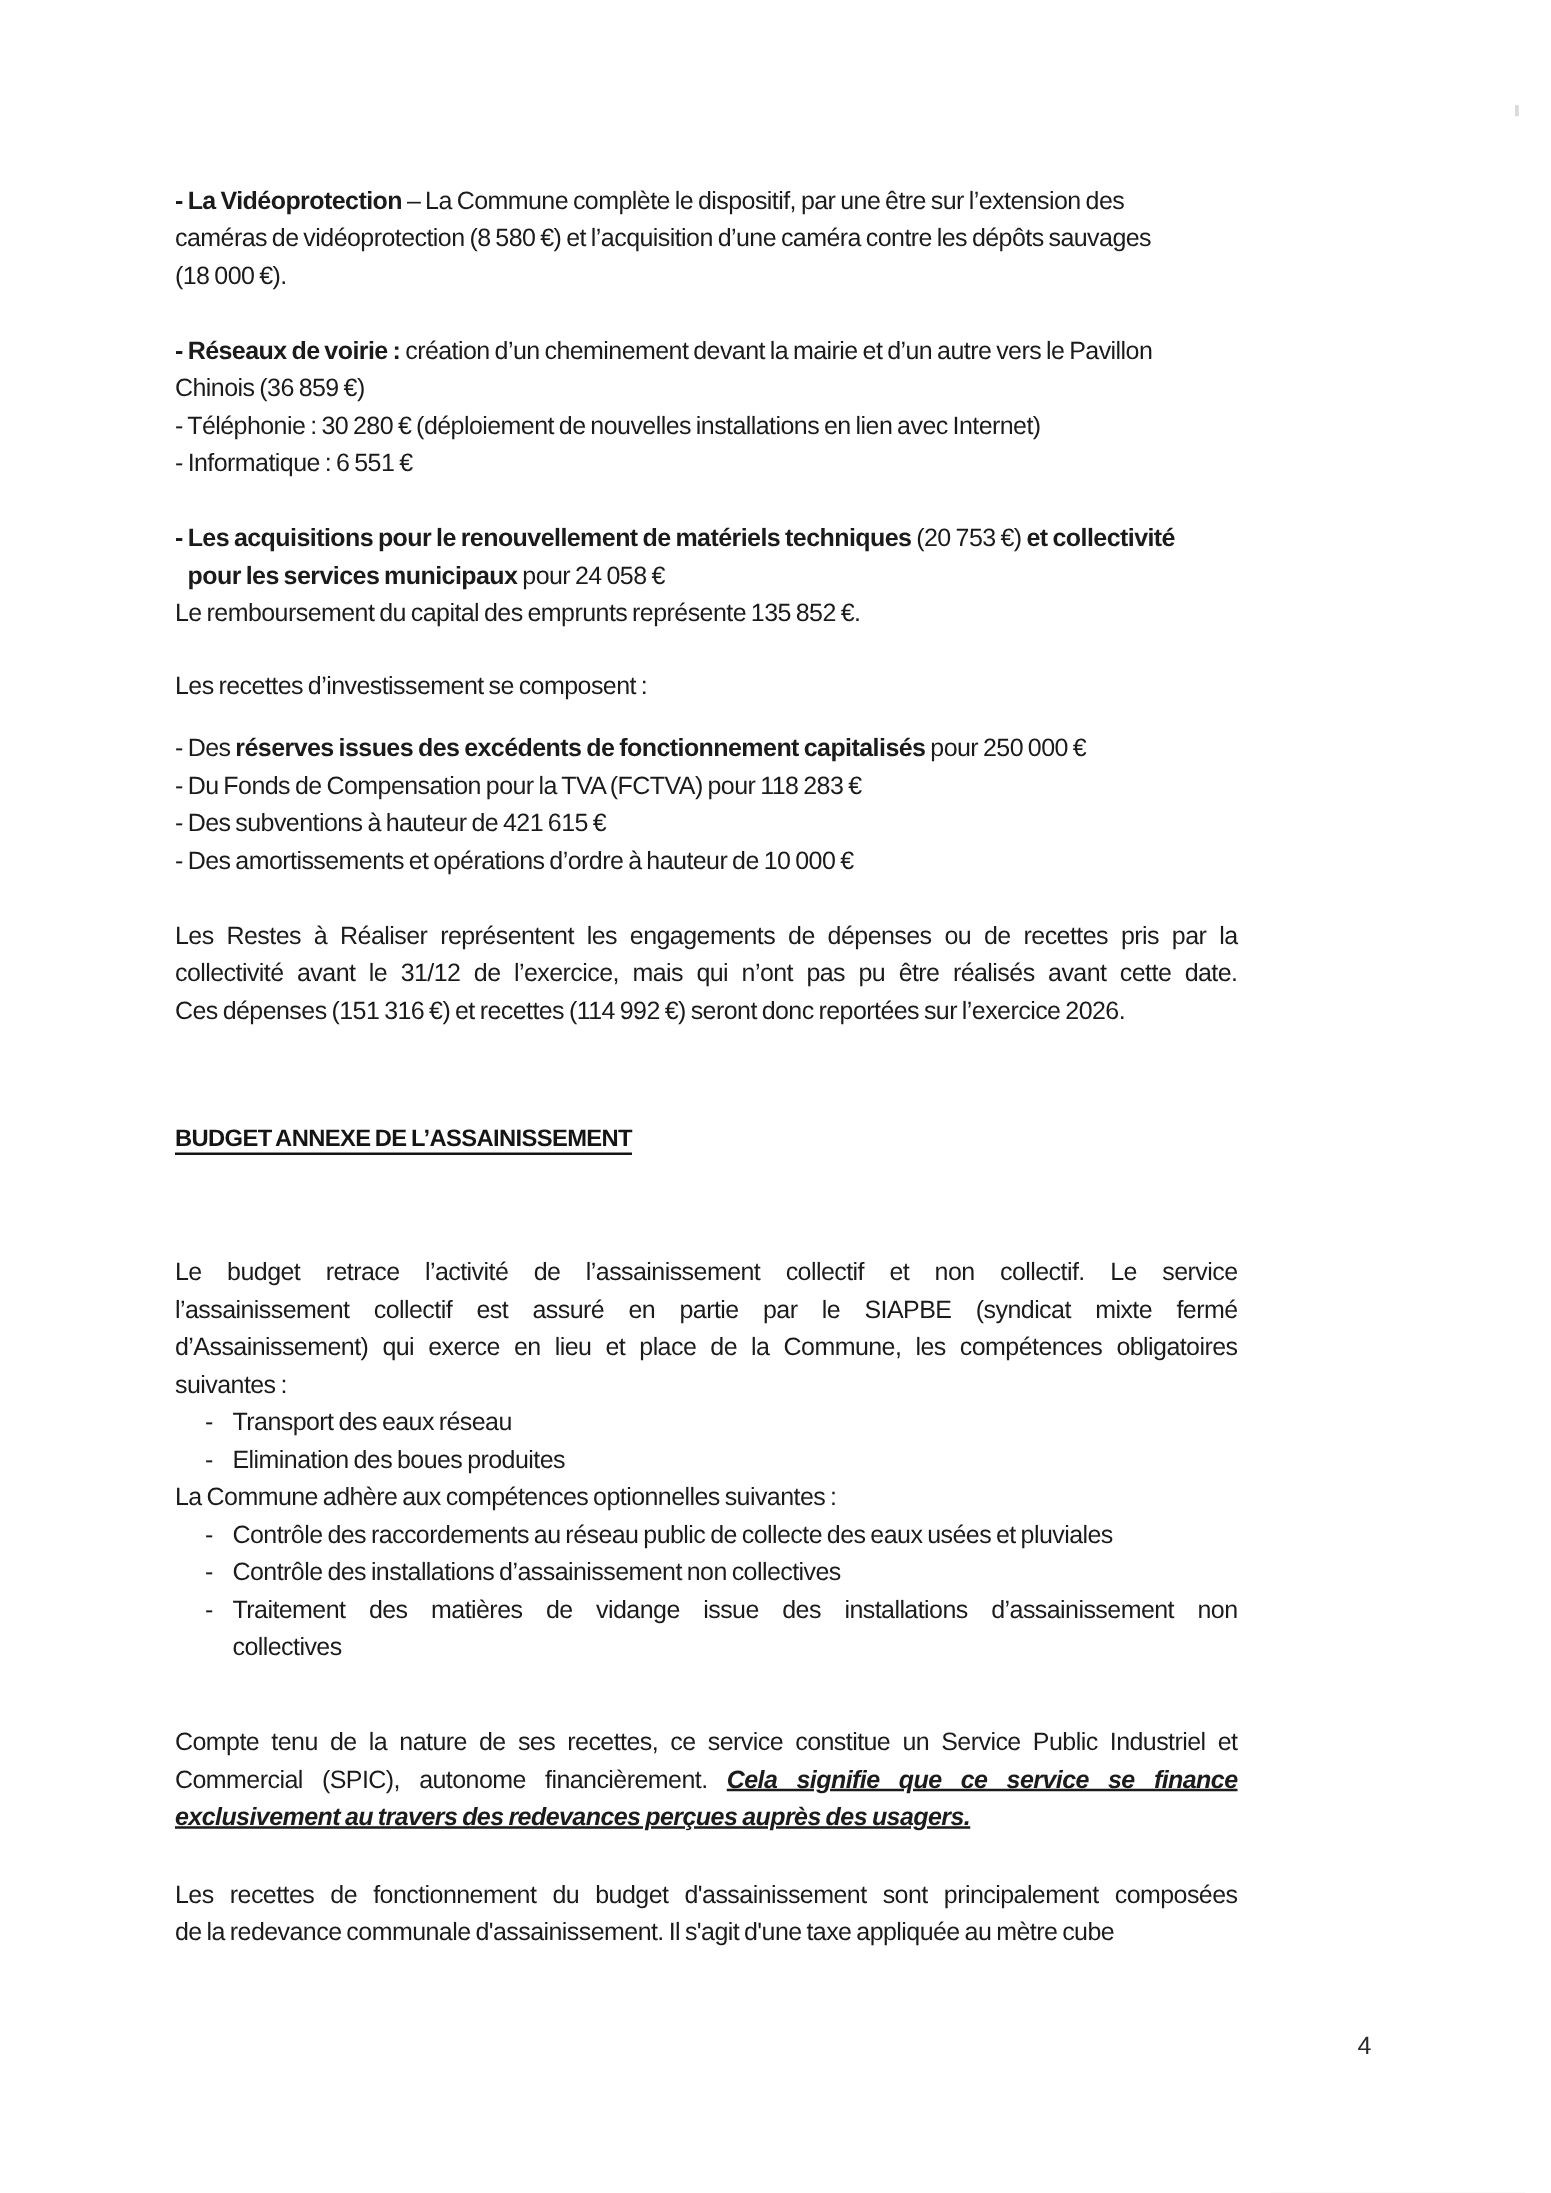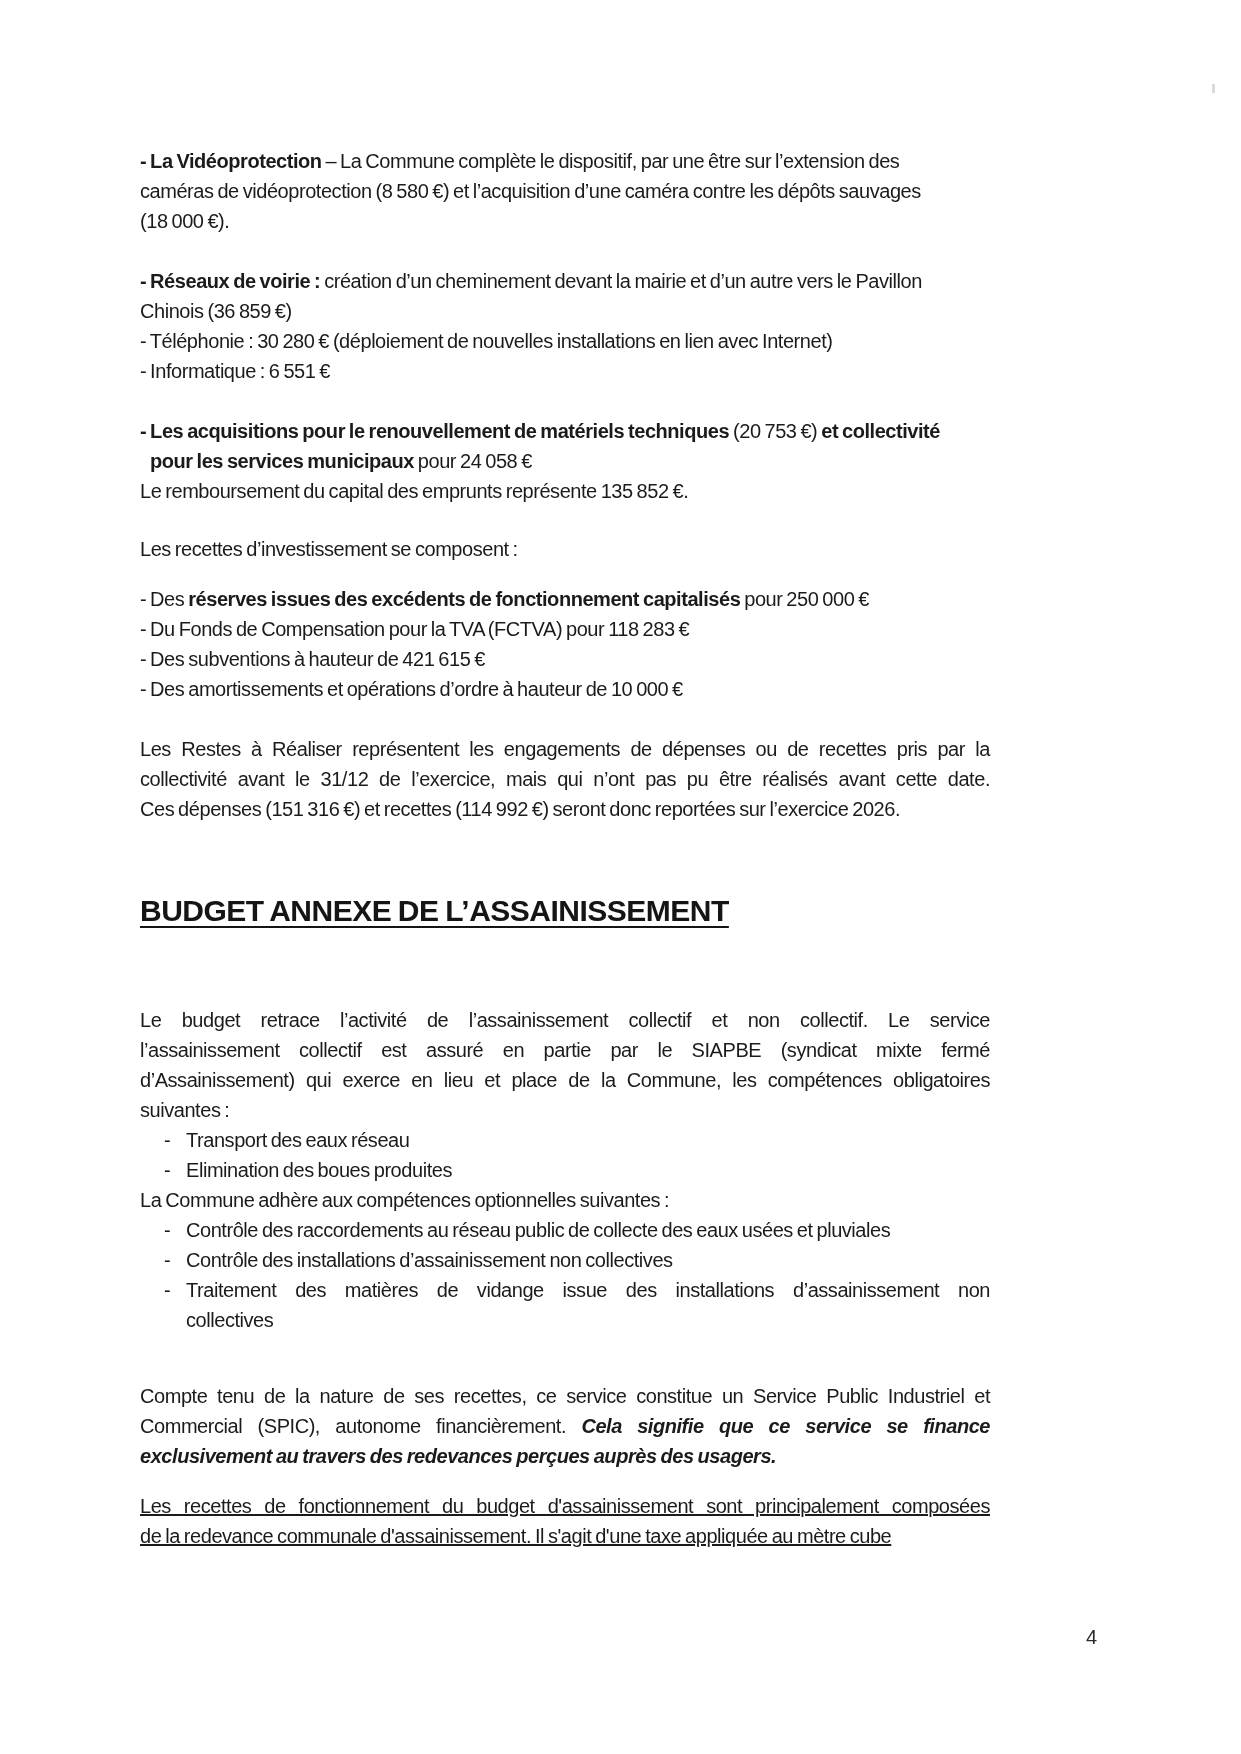--- a/index.html
+++ b/index.html
@@ -21,24 +21,24 @@
     width: 850px;
     font-size: 20px;
     line-height: 30px;
     letter-spacing: -0.45px;
     word-spacing: -1.2px;
   }
   .block { margin: 0; }
   .line { min-height: 30px; white-space: normal; }
   .line.j { text-align: justify; text-align-last: justify; }
   .sb { font-weight: bold; }
-  .si { font-style: italic; }
+  .si { font-style: italic; text-decoration: underline; }
   .heading { line-height: 38px; }
   .heading-text {
-    font-size: 30px;
+    font-size: 19px;
     font-weight: bold;
     letter-spacing: -0.5px;
     text-decoration: underline;
     text-decoration-thickness: 2px;
     text-underline-offset: 5px;
     color: #151515;
   }
   .marker { display: inline-block; width: 22px; }
   .page-number {
     position: absolute;
@@ -106,19 +106,19 @@
         <div class="line" style="padding-left: 24px;"><span class="marker">-</span><span>Contrôle des raccordements au réseau public de collecte des eaux usées et pluviales</span></div>
         <div class="line" style="padding-left: 24px;"><span class="marker">-</span><span>Contrôle des installations d’assainissement non collectives</span></div>
         <div class="line j" style="padding-left: 24px;"><span class="marker">-</span><span>Traitement des matières de vidange issue des installations d’assainissement non</span></div>
         <div class="line" style="padding-left: 46px;"><span>collectives</span></div>
       </div>
       <div class="block" style="margin-top: 46px;">
         <div class="line j"><span>Compte tenu de la nature de ses recettes, ce service constitue un Service Public Industriel et</span></div>
         <div class="line j"><span>Commercial (SPIC), autonome financièrement. </span><span class="sb si">Cela signifie que ce service se finance</span></div>
         <div class="line"><span class="sb si">exclusivement au travers des redevances perçues auprès des usagers.</span></div>
       </div>
-      <div class="block" style="margin-top: 20px; text-decoration: underline;">
+      <div class="block" style="margin-top: 32px;">
         <div class="line j"><span>Les recettes de fonctionnement du budget d'assainissement sont principalement composées</span></div>
         <div class="line"><span>de la redevance communale d'assainissement. Il s'agit d'une taxe appliquée au mètre cube</span></div>
       </div>
     </main>
   <div class="page-number">4</div>
 </div>
 
 </body></html>

